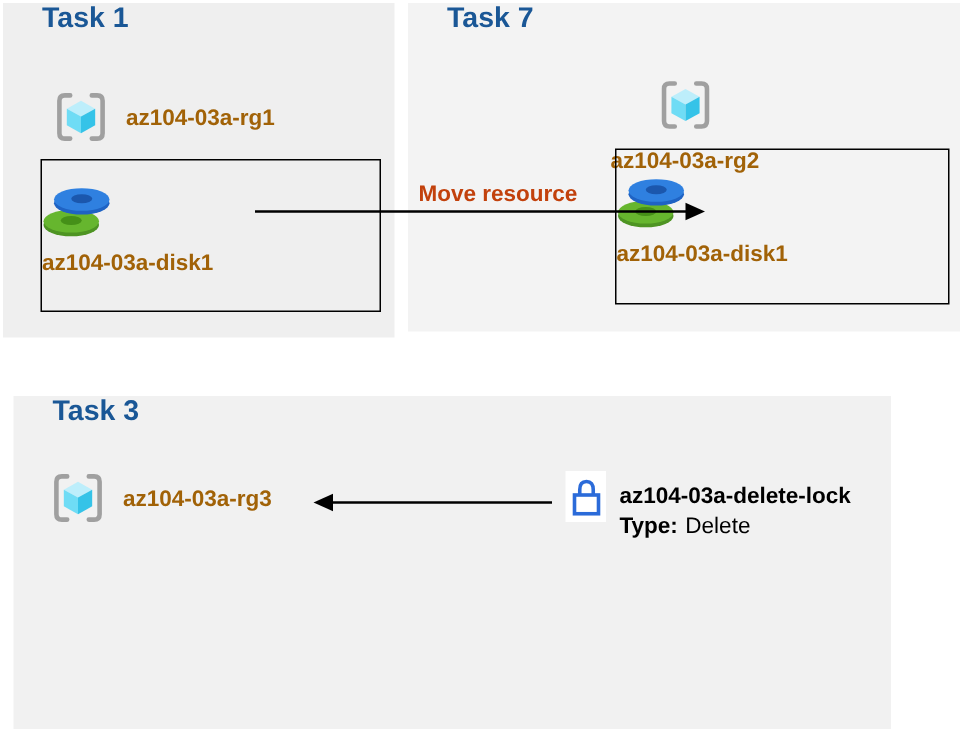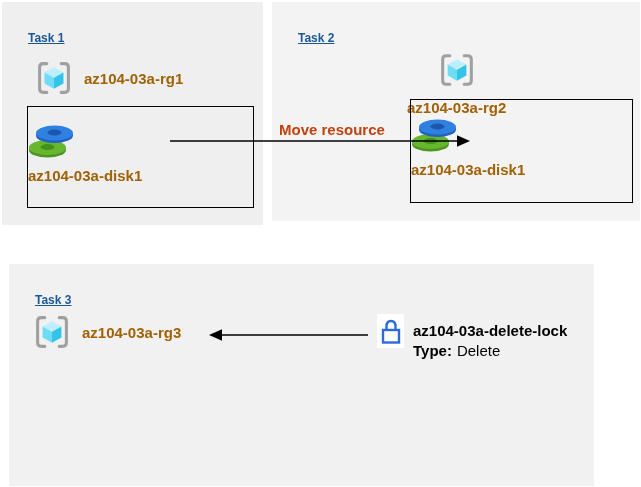--- a/index.html
+++ b/index.html
@@ -5,22 +5,22 @@
   html,body{margin:0;padding:0;background:#fff;}
   .stage{
     position:relative;width:641px;height:487px;background:#fff;overflow:hidden;
     font-family:"Liberation Sans",sans-serif;color:#000;
   }
   .panel{position:absolute;}
   .panel-task1{left:2px;top:2px;width:261px;height:223px;background:var(--panel-task1,#efefef);}
   .panel-task2{left:272px;top:2px;width:368px;height:219px;background:var(--panel-task2,#f3f3f3);}
   .panel-task3{left:9px;top:264px;width:585px;height:222px;background:var(--panel-task3,#f1f1f1);}
   .task-title{
-    position:absolute;left:26px;top:29px;
-    font-size:12px;font-weight:bold;color:var(--task-title,#1a5796);text-decoration:underline;
+    position:absolute;left:26px;top:0;
+    font-size:19px;font-weight:bold;color:var(--task-title,#1a5796);
   }
   .rg-row{position:absolute;display:flex;align-items:center;gap:12px;}
   .rg-row .rg-icon{flex:0 0 auto;display:block;}
   .entity-label{font-size:15px;font-weight:bold;color:#a16207;white-space:nowrap;}
   .disk-box{
     position:absolute;border:1.5px solid var(--box-border,#000);
     display:flex;flex-direction:column;align-items:flex-start;justify-content:center;gap:9px;
     box-sizing:border-box;
   }
   .disk-box .disk-icon{display:block;margin-top:-6px;}
@@ -85,21 +85,21 @@
     <span class="entity-label">az104-03a-rg1</span>
   </div>
   <div class="disk-box t1-box">
     <svg class="disk-icon" width="46" height="34">
       <use href="#icon-disk" width="46" height="34"></use>
     </svg>
     <span class="entity-label">az104-03a-disk1</span>
   </div>
 
   <div class="panel panel-task2">
-    <div class="task-title">Task 2</div>
+    <div class="task-title">Task 7</div>
   </div>
   <div class="rg-row t2-rg">
     <svg class="rg-icon" width="36" height="34">
       <use href="#icon-rg" width="36" height="34"></use>
     </svg>
     <span class="entity-label">az104-03a-rg2</span>
   </div>
   <div class="disk-box t2-box">
     <svg class="disk-icon" width="46" height="34">
       <use href="#icon-disk" width="46" height="34"></use>

